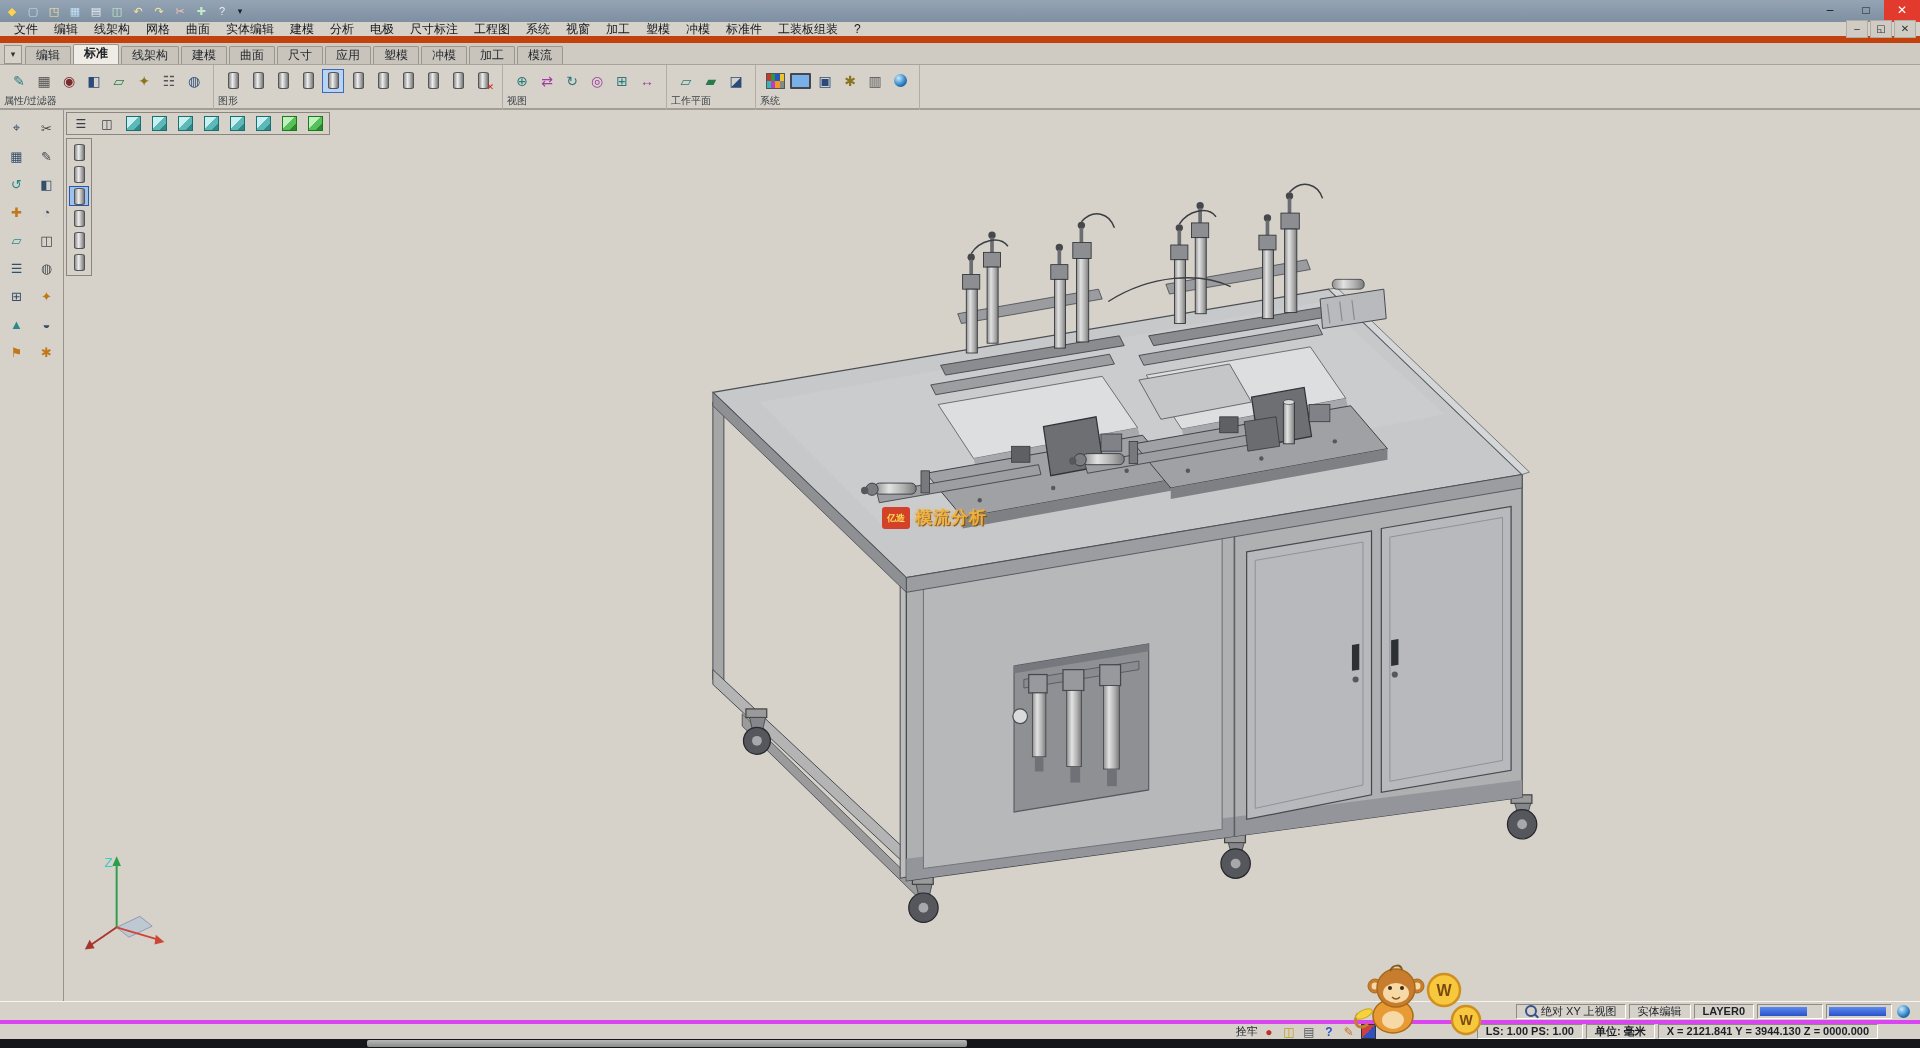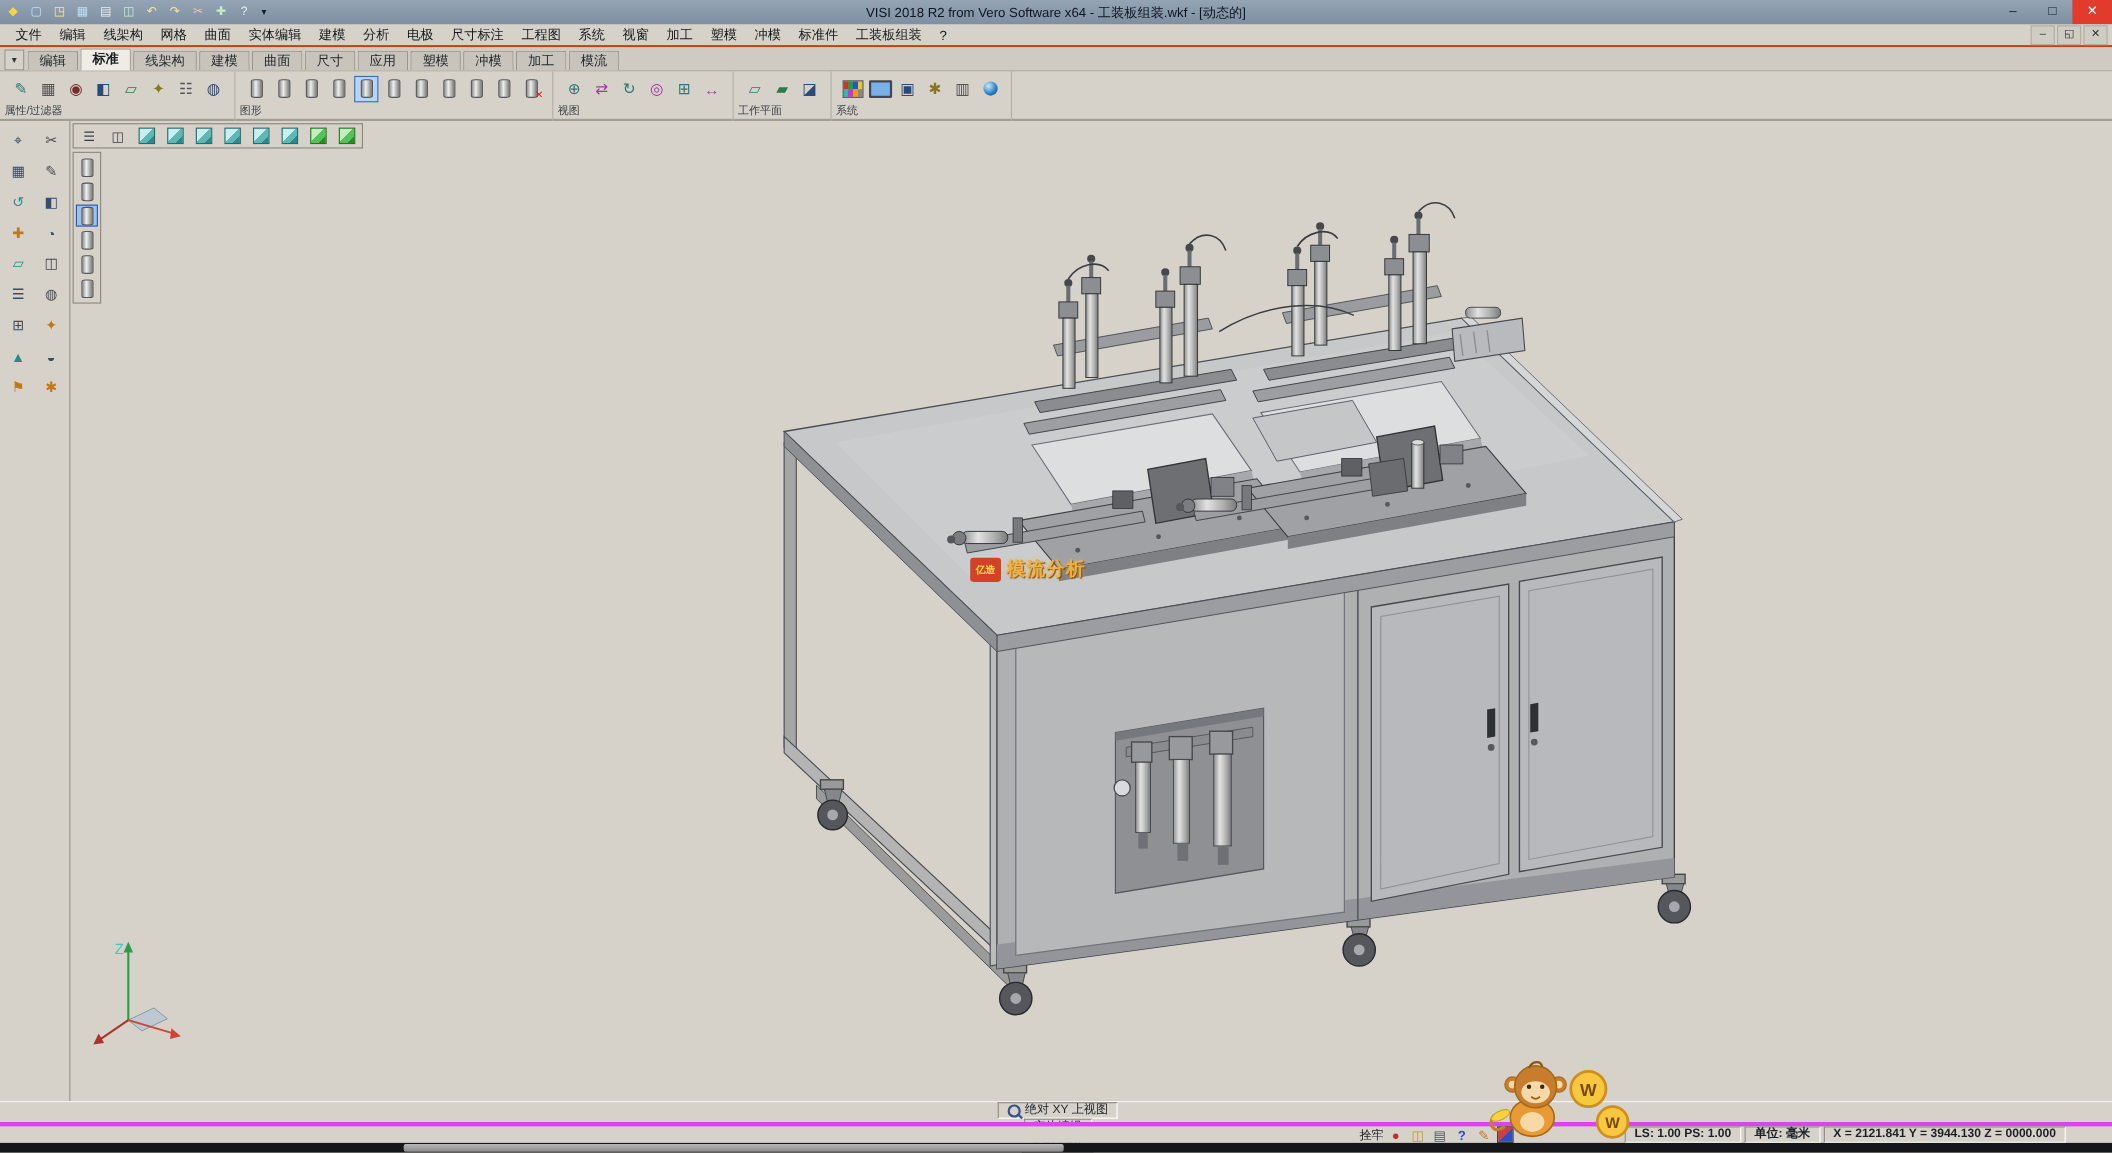--- a/index.html
+++ b/index.html
@@ -11,21 +11,21 @@
   .qat{position:absolute;left:4px;top:0;height:22px;display:flex;align-items:center;gap:5px;}
   .ti{width:16px;height:16px;font-size:11px;line-height:16px;text-align:center;color:#e8eef4;cursor:default;}
   .ti.app{color:#ffd24a;} .ti.c1{color:#f4e6a0;} .ti.c2{color:#bfe0f6;} .ti.c3{color:#c4ecc4;} .ti.c4{color:#f2c4b4;}
   .ti.caret{color:#16202c;font-size:9px;width:10px;}
   .title-text{position:absolute;left:300px;right:300px;top:0;height:22px;line-height:22px;text-align:center;font-size:12px;color:#0d1420;white-space:nowrap;overflow:hidden;}
   .wincontrols{position:absolute;right:0;top:0;height:22px;display:flex;}
   .wc{width:36px;height:22px;text-align:center;line-height:21px;font-size:12px;color:#101826;}
   .wc.close{background:#e23b2e;color:#fff;}
 
   
-  .menubar{position:absolute;top:22px;left:0;width:1920px;height:21px;background:#d6d2ca;border-bottom:2px solid #c2410c;display:flex;align-items:center;padding-left:6px;box-sizing:border-box;font-size:12px;}
+  .menubar{position:absolute;top:22px;left:0;width:1920px;height:21px;background:#d6d2ca;border-bottom:7px solid #c2410c;display:flex;align-items:center;padding-left:6px;box-sizing:border-box;font-size:12px;}
   .menu-item{padding:2px 8px;color:#15181c;white-space:nowrap;cursor:default;}
   .childcontrols{margin-left:auto;display:flex;margin-right:4px;}
   .cc{width:20px;height:16px;line-height:15px;text-align:center;font-size:10px;color:#2a2e34;border:1px solid #b0aca4;background:#d0ccc4;margin-left:2px;}
 
   
   .tabrow{position:absolute;top:43px;left:0;width:1920px;height:22px;background:#cfcbc3;border-bottom:1px solid #a8a49c;display:flex;align-items:flex-end;padding-left:4px;box-sizing:border-box;}
   .tabcaret{width:16px;height:17px;line-height:16px;text-align:center;font-size:9px;color:#333;border:1px solid #9a968e;background:#d6d2ca;margin:0 3px 0 0;}
   .tab{height:17px;line-height:16px;padding:0 10px;font-size:12px;color:#24282e;border:1px solid #9a968e;border-bottom:none;background:#c8c4bc;margin-right:2px;border-radius:2px 2px 0 0;cursor:default;}
   .tab.active{background:#efece5;font-weight:bold;color:#1a1d22;height:19px;}
 
@@ -67,21 +67,21 @@
   .fbtn.active{background:#9ec1ef;border-color:#2a58a8;}
 
   .watermark{position:absolute;left:818px;top:396px;display:flex;align-items:center;gap:5px;opacity:0.95;}
   .wlogo{display:inline-block;min-width:24px;height:22px;line-height:22px;background:#d43a20;color:#ffe24a;font-size:9px;font-weight:bold;text-align:center;border-radius:3px;padding:0 2px;}
   .wtext{font-size:17px;font-weight:bold;color:#f2b33c;text-shadow:0 0 4px rgba(255,190,60,.55),1px 1px 1px #6a3200;letter-spacing:1px;}
 
   .mascot{position:absolute;left:1338px;top:952px;width:150px;height:90px;z-index:60;pointer-events:none;}
 
   
   .sb{position:absolute;left:0;width:1920px;background:#d6d2ca;display:flex;align-items:center;font-size:11px;color:#1c2026;box-sizing:border-box;}
-  .sb1{top:1001px;height:19px;border-top:1px solid #f6f4ef;flex-direction:column;}
+  .sb1{top:1001px;height:19px;border-top:1px solid #f6f4ef;}
   .sb2{top:1020px;height:19px;border-top:4px solid #d946ef;}
   .fld{border:1px solid;border-color:#8f8b83 #ffffff #ffffff #8f8b83;background:#d6d2ca;height:15px;line-height:13px;padding:0 8px;margin-left:3px;display:flex;align-items:center;gap:4px;white-space:nowrap;box-sizing:border-box;}
   .fld.bold{font-weight:bold;}
   .mag{position:relative;width:8px;height:8px;border:2px solid #35508a;border-radius:50%;display:inline-block;}
   .mag::after{content:"";position:absolute;width:5px;height:2px;background:#35508a;transform:rotate(45deg);right:-4px;bottom:-2px;}
   .pbar{width:66px;padding:2px;display:flex;align-items:center;}
   .pfill{height:9px;background:linear-gradient(#5b8af0,#2a52c8);}
   .sic{width:18px;height:15px;display:flex;align-items:center;justify-content:center;font-size:12px;margin-left:2px;}
   .sic.red{color:#c03028;} .sic.yel{color:#c09a20;} .sic.gry{color:#54585e;} .sic.blu{color:#2a52c8;font-weight:bold;} .sic.org{color:#c07020;}
   .snaplab{font-size:11px;color:#1c2026;margin-left:6px;}
@@ -103,21 +103,20 @@
       <span class="ti c2">▦</span>
       <span class="ti">▤</span>
       <span class="ti c3">◫</span>
       <span class="ti c1">↶</span>
       <span class="ti c1">↷</span>
       <span class="ti c4">✂</span>
       <span class="ti c3">✚</span>
       <span class="ti">?</span>
       <span class="ti caret">▾</span>
     </div>
-    <div class="title-text">VISI 2018 R2 from Vero Software x64 - 工装板组装.wkf - [动态的]</div>
     <div class="wincontrols">
       <span class="wc">–</span>
       <span class="wc">□</span>
       <span class="wc close">✕</span>
     </div>
   </div>
 
   <div class="menubar">
     <span class="menu-item">文件</span>
     <span class="menu-item">编辑</span>

